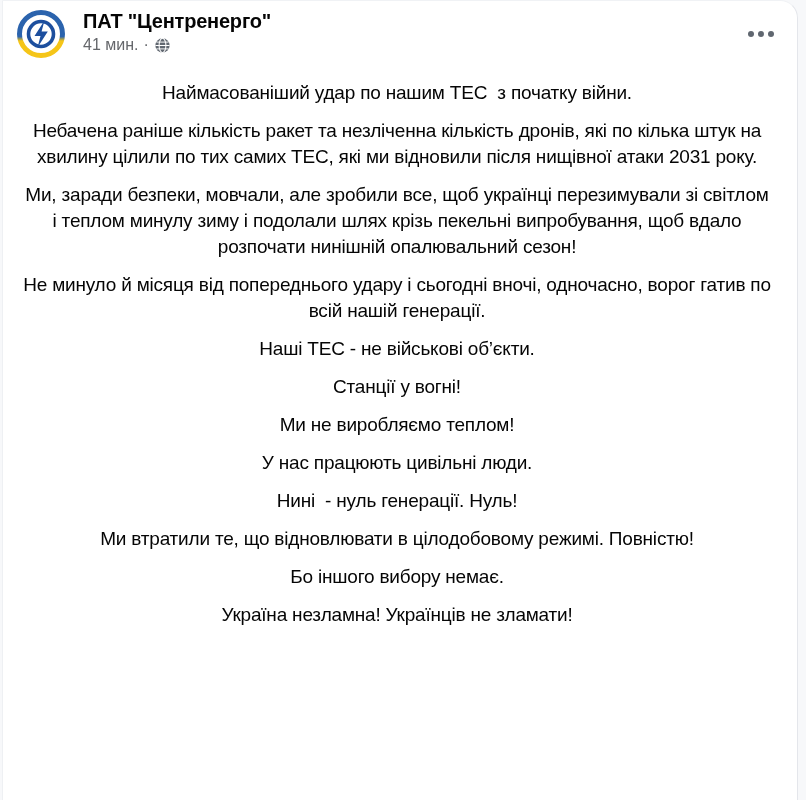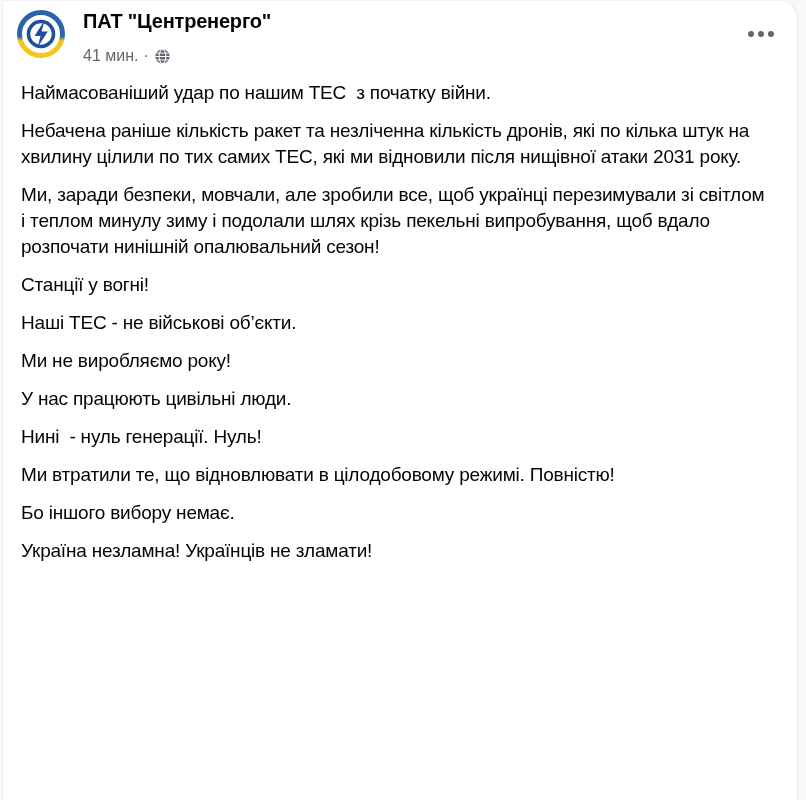--- a/index.html
+++ b/index.html
@@ -36,21 +36,21 @@
   .head-text { position: absolute; left: 80px; top: 9px; }
   .page-name {
     font-size: 20px;
     font-weight: bold;
     color: #050505;
     letter-spacing: -0.2px;
     cursor: pointer;
     white-space: nowrap;
   }
   .meta {
-    margin-top: 14px;
+    margin-top: 3px;
     display: flex;
     align-items: center;
     gap: 5px;
     font-size: 16px;
     color: #65676b;
   }
   .meta .dot-sep { color: #65676b; font-size: 16px; }
   .globe { display: inline-block; width: 17px; height: 17px; margin-top: 1px; }
   .menu-btn {
     position: absolute;
@@ -64,20 +64,21 @@
     border-radius: 6px;
   }
   .menu-btn i {
     width: 6px; height: 6px;
     border-radius: 50%;
     background: #606770;
     display: block;
   }
   .body-text {
     padding: 9px 24px 0 18px;
+    text-align: center;
   }
   .body-text p {
     font-size: 19px;
     line-height: 26px;
     letter-spacing: -0.2px;
     color: #050505;
     margin-bottom: 12px;
     white-space: pre-wrap;
   }
 </style>
@@ -126,23 +127,24 @@
       <i></i>
         <i></i>
         <i></i>
     </div>
   </div>
 
   <div class="body-text">
       <p>Наймасованіший удар по нашим ТЕС  з початку війни.</p>
       <p>Небачена раніше кількість ракет та незліченна кількість дронів, які по кілька штук на хвилину цілили по тих самих ТЕС, які ми відновили після нищівної атаки 2031 року.</p>
       <p>Ми, заради безпеки, мовчали, але зробили все, щоб українці перезимували зі світлом і теплом минулу зиму і подолали шлях крізь пекельні випробування, щоб вдало розпочати нинішній опалювальний сезон!</p>
+      <p>Не минуло й місяця від попереднього удару і сьогодні вночі, одночасно, ворог гатив по всій нашій генерації.</p>
+      <p>Наші ТЕС - не військові об’єкти.</p>
       <p>Станції у вогні!</p>
-      <p>Наші ТЕС - не військові об’єкти.</p>
-      <p>Ми не виробляємо року!</p>
+      <p>Ми не виробляємо теплом!</p>
       <p>У нас працюють цивільні люди.</p>
       <p>Нині  - нуль генерації. Нуль!</p>
       <p>Ми втратили те, що відновлювати в цілодобовому режимі. Повністю!</p>
       <p>Бо іншого вибору немає.</p>
       <p>Україна незламна! Українців не зламати!</p>
     </div>
 
 </div>
 
 </body></html>

